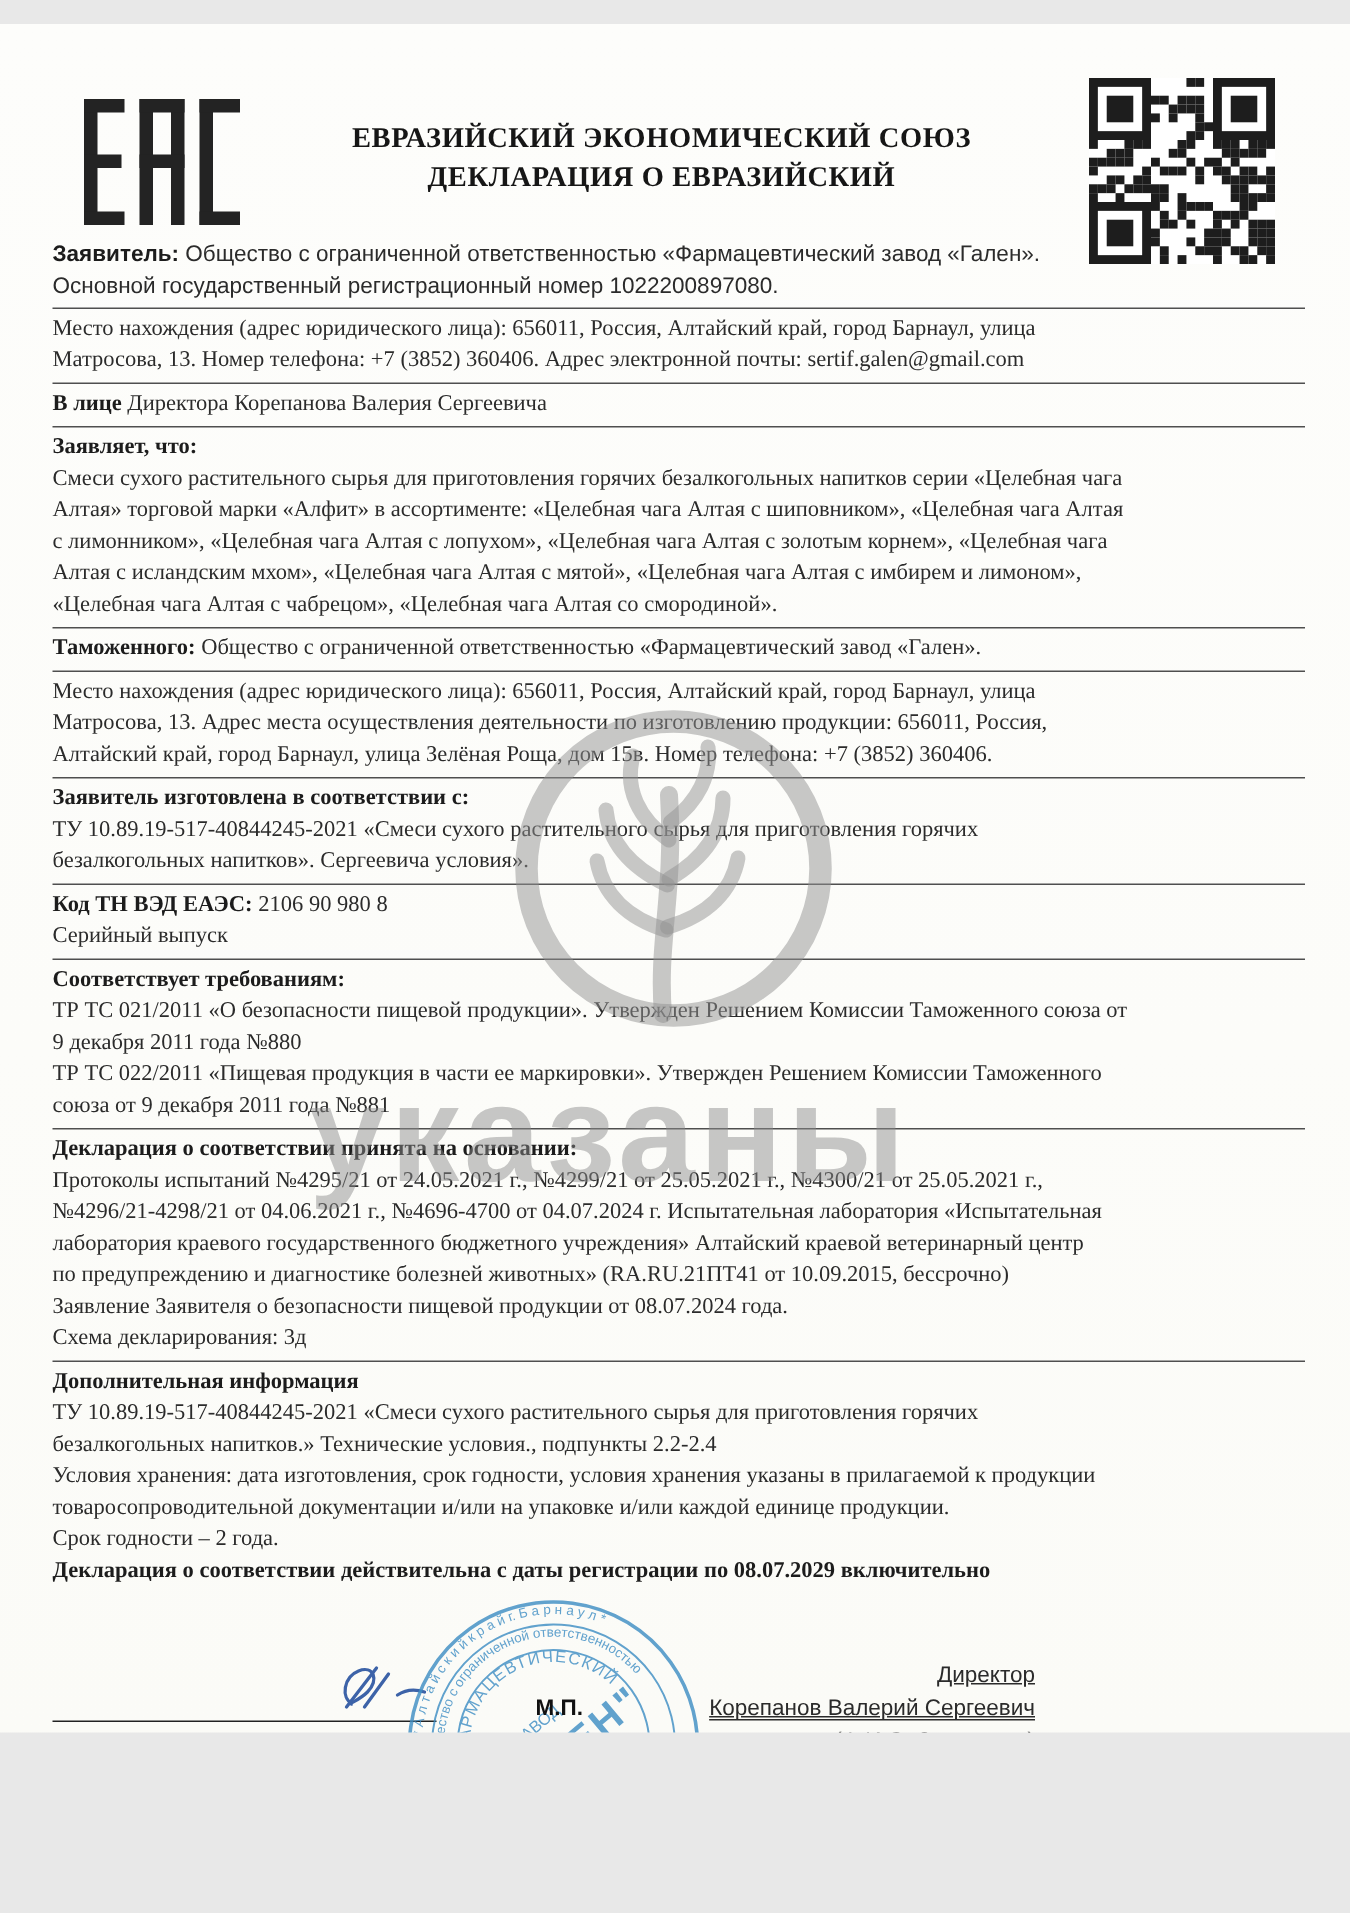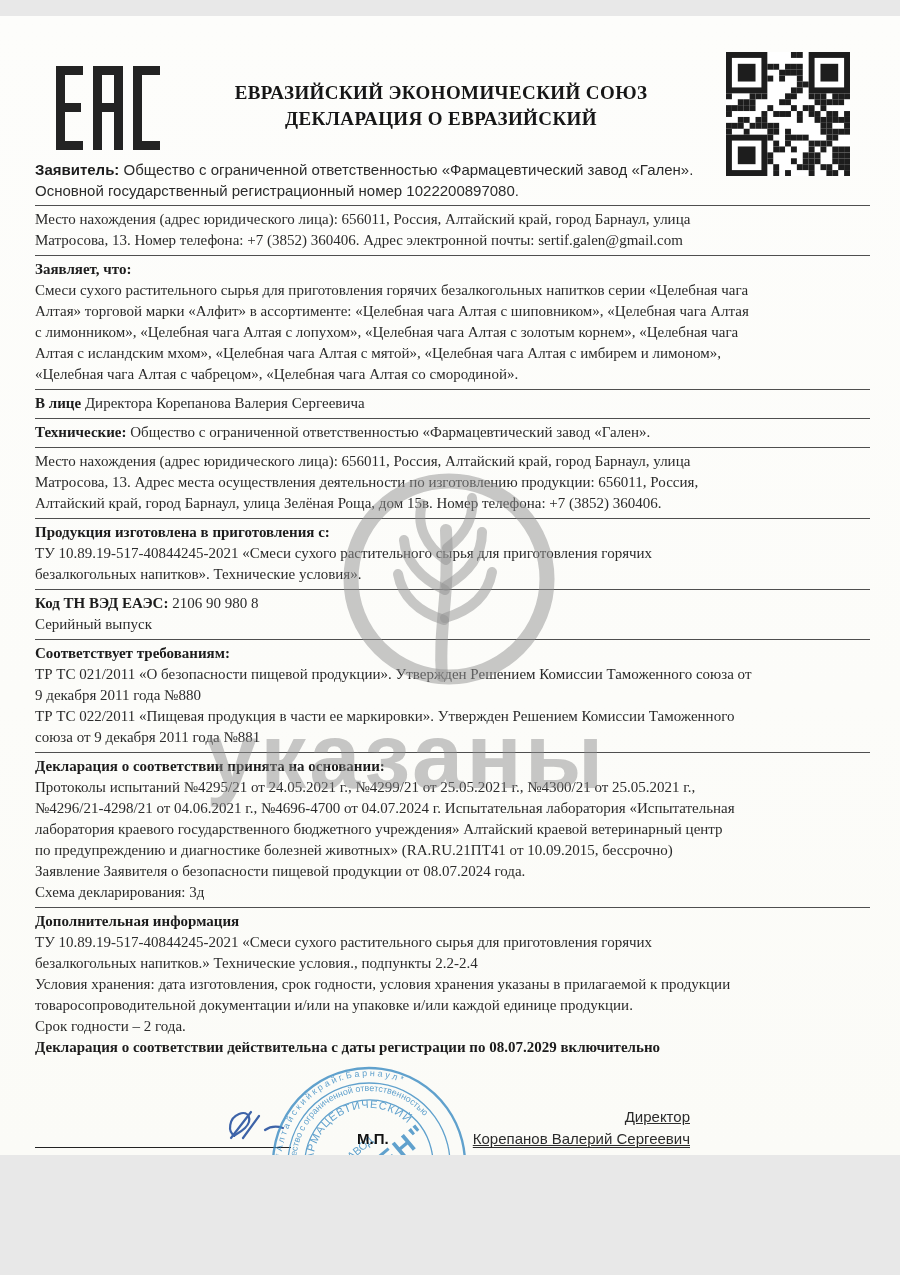--- a/index.html
+++ b/index.html
@@ -224,46 +224,46 @@
       <div class="ln"><b class="lbl">Заявитель:</b><span> Общество с ограниченной ответственностью «Фармацевтический завод «Гален».</span></div>
       <div class="ln">Основной государственный регистрационный номер 1022200897080.</div>
     </div>
 
     <div class="sec">
       <div class="ln">Место нахождения (адрес юридического лица): 656011, Россия, Алтайский край, город Барнаул, улица</div>
       <div class="ln">Матросова, 13. Номер телефона: +7 (3852) 360406. Адрес электронной почты: sertif.galen@gmail.com</div>
     </div>
 
     <div class="sec">
+      <div class="ln"><b class="lbl">В лице</b><span> Директора Корепанова Валерия Сергеевича</span></div>
+    </div>
+
+    <div class="sec">
       <div class="ln"><b class="lbl">Заявляет, что:</b></div>
       <div class="ln">Смеси сухого растительного сырья для приготовления горячих безалкогольных напитков серии «Целебная чага</div>
       <div class="ln">Алтая» торговой марки «Алфит» в ассортименте: «Целебная чага Алтая с шиповником», «Целебная чага Алтая</div>
       <div class="ln">с лимонником», «Целебная чага Алтая с лопухом», «Целебная чага Алтая с золотым корнем», «Целебная чага</div>
       <div class="ln">Алтая с исландским мхом», «Целебная чага Алтая с мятой», «Целебная чага Алтая с имбирем и лимоном»,</div>
       <div class="ln">«Целебная чага Алтая с чабрецом», «Целебная чага Алтая со смородиной».</div>
     </div>
 
     <div class="sec">
-      <div class="ln"><b class="lbl">В лице</b><span> Директора Корепанова Валерия Сергеевича</span></div>
-    </div>
-
-    <div class="sec">
-      <div class="ln"><b class="lbl">Технические:</b><span> Общество с ограниченной ответственностью «Фармацевтический завод «Гален».</span></div>
+      <div class="ln"><b class="lbl">Таможенного:</b><span> Общество с ограниченной ответственностью «Фармацевтический завод «Гален».</span></div>
     </div>
 
     <div class="sec">
       <div class="ln">Место нахождения (адрес юридического лица): 656011, Россия, Алтайский край, город Барнаул, улица</div>
       <div class="ln">Матросова, 13. Адрес места осуществления деятельности по изготовлению продукции: 656011, Россия,</div>
       <div class="ln">Алтайский край, город Барнаул, улица Зелёная Роща, дом 15в. Номер телефона: +7 (3852) 360406.</div>
     </div>
 
     <div class="sec">
-      <div class="ln"><b class="lbl">Продукция изготовлена в приготовления с:</b></div>
+      <div class="ln"><b class="lbl">Заявитель изготовлена в соответствии с:</b></div>
       <div class="ln">ТУ 10.89.19-517-40844245-2021 «Смеси сухого растительного сырья для приготовления горячих</div>
-      <div class="ln">безалкогольных напитков». Технические условия».</div>
+      <div class="ln">безалкогольных напитков». Сергеевича условия».</div>
     </div>
 
     <div class="sec">
       <div class="ln"><b class="lbl">Код ТН ВЭД ЕАЭС:</b><span> 2106 90 980 8</span></div>
       <div class="ln">Серийный выпуск</div>
     </div>
 
     <div class="sec">
       <div class="ln"><b class="lbl">Соответствует требованиям:</b></div>
       <div class="ln">ТР ТС 021/2011 «О безопасности пищевой продукции». Утвержден Решением Комиссии Таможенного союза от</div>

